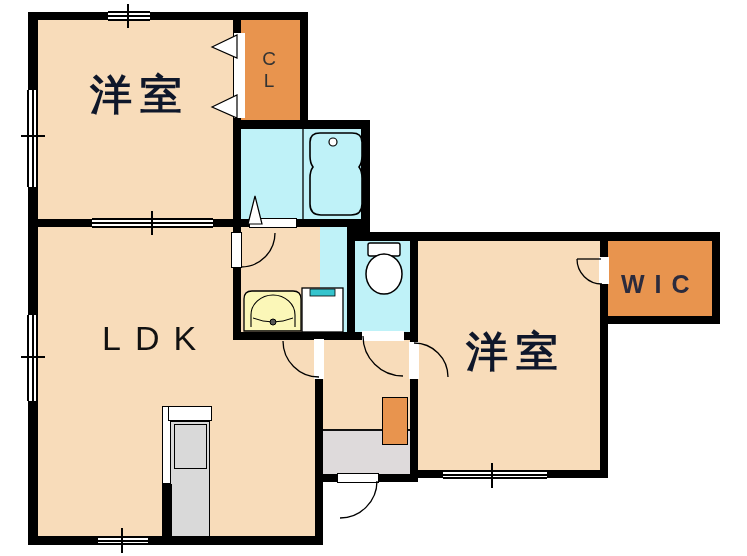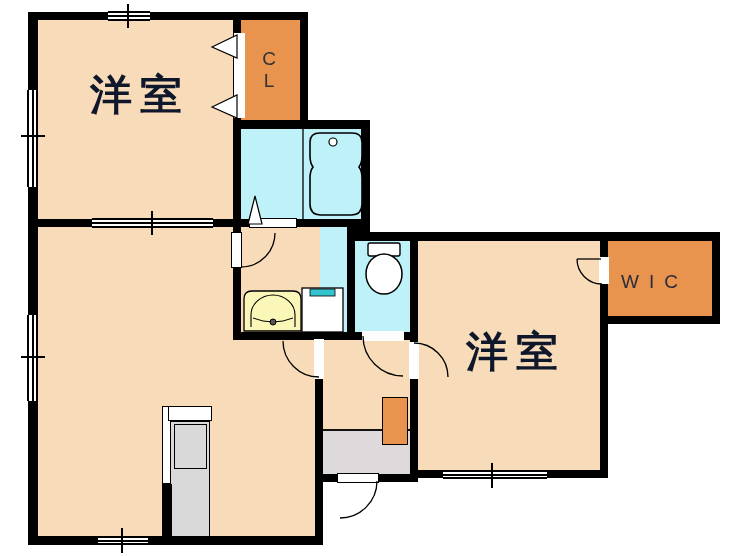--- a/index.html
+++ b/index.html
@@ -16,21 +16,21 @@
   .win-v{position:absolute;background:#fff;border-left:2px solid #000;border-right:2px solid #000;box-sizing:border-box;}
   .win-v::after{content:"";position:absolute;top:0;bottom:0;left:50%;width:2px;margin-left:-1px;background:#000;}
   .tick{position:absolute;background:#000;}
   .gap{position:absolute;background:#fff;}
   .gap-o{position:absolute;background:#fff;border:1px solid #000;box-sizing:border-box;}
   .room-label{position:absolute;color:#0f172a;font-weight:600;white-space:nowrap;}
   .lbl-cjk{font-size:42px;letter-spacing:8px;line-height:1;}
   .lbl-ldk{font-size:34px;letter-spacing:14px;font-weight:500;color:#111;line-height:1;}
   .lbl-cl{font-size:19px;font-weight:500;color:#333;width:16px;word-break:break-all;
           line-height:1.15;text-align:center;letter-spacing:0;white-space:normal;}
-  .lbl-wic{font-size:19px;letter-spacing:10px;font-weight:400;color:#2b2b3d;line-height:1;}
+  .lbl-wic{font-size:25px;letter-spacing:10px;font-weight:700;color:#2b2b3d;line-height:1;}
   .kit{position:absolute;box-sizing:border-box;border:1px solid #000;}
   svg.overlay{position:absolute;left:0;top:0;pointer-events:none;}
 </style>
 </head>
 <body>
 
 <div id="plan">
 
   <div class="fill f-room" style="left:30px;top:14px;width:208px;height:210px;"></div>
   <div class="fill f-orange" style="left:236px;top:14px;width:70px;height:112px;"></div>
@@ -121,16 +121,17 @@
     <path d="M283,341 A36,36 0 0 0 319,377" fill="none" stroke="#000" stroke-width="1.3"></path>
     <path d="M363,336 A40,40 0 0 0 403,376" fill="none" stroke="#000" stroke-width="1.3"></path>
     <path d="M414,343 A34,34 0 0 1 448,377" fill="none" stroke="#000" stroke-width="1.3"></path>
     <path d="M577,259 A25,25 0 0 0 602,284" fill="none" stroke="#000" stroke-width="1.3"></path>
     <line x1="577" y1="259" x2="601" y2="259" stroke="#000" stroke-width="1.3"></line>
     <path d="M340,518 A37,37 0 0 0 377,481" fill="none" stroke="#000" stroke-width="1.3"></path>
   </svg>
 
   <div class="room-label lbl-cjk" style="left:90px;top:74px;">洋室</div>
   <div class="room-label lbl-cl" style="left:261px;top:48px;">CL</div>
+  <div class="room-label lbl-ldk" style="left:102px;top:321px;">LDK</div>
   <div class="room-label lbl-cjk" style="left:466px;top:331px;">洋室</div>
   <div class="room-label lbl-wic" style="left:621px;top:272px;">WIC</div>
 
 </div>
 
 </body></html>

